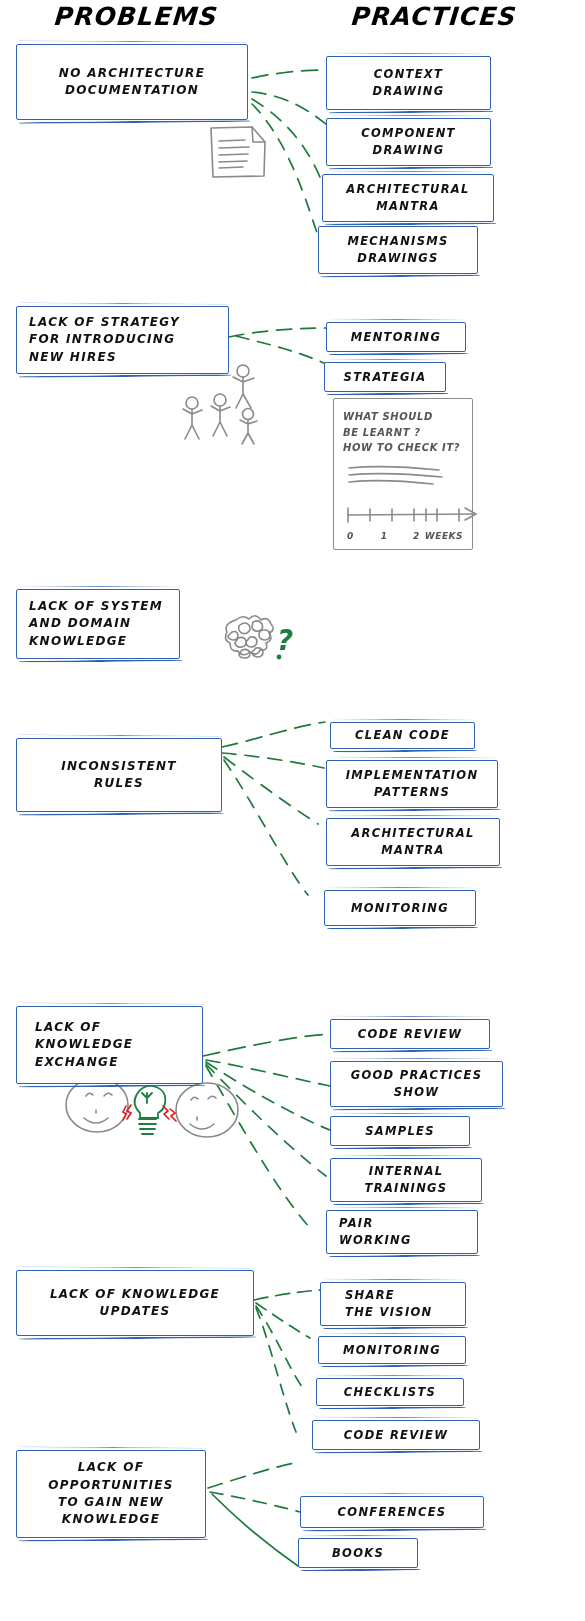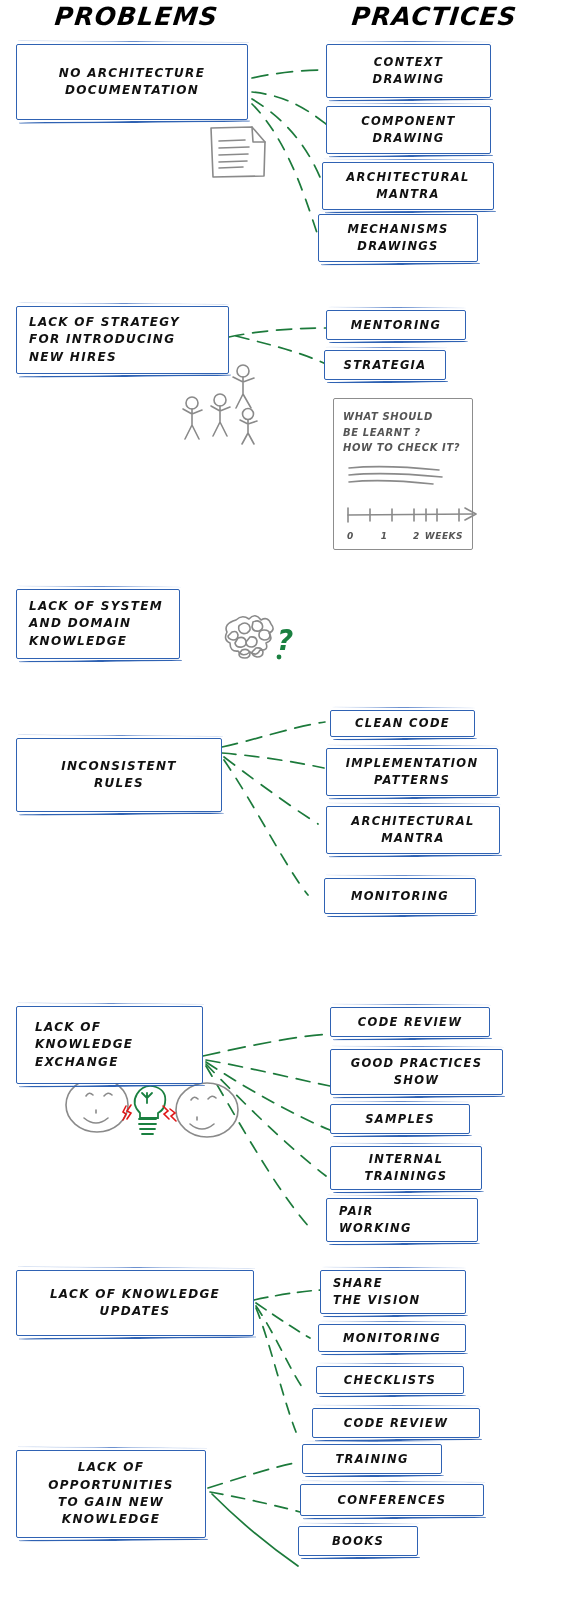--- a/index.html
+++ b/index.html
@@ -27,21 +27,21 @@
     color:#111;
     font-family:"DejaVu Sans", sans-serif;
     font-size:11.5px; font-weight:600; font-style:italic;
     letter-spacing:1.3px; line-height:1.45;
     text-align:center;
     text-transform:uppercase;
     padding:2px 5px;
   }
   .box .ln{display:block;white-space:nowrap;}
   .problem{font-size:12px;}
-  .practice{font-size:11.5px;}
+  .practice{font-size:11.5px;margin-top:12px;}
 
   
   .box::before{
     content:""; position:absolute; left:2px; right:-3px; bottom:-4px;
     height:0; border-bottom:2px solid #2f62b3; border-radius:40%;
     transform:rotate(-0.5deg);
   }
   .box::after{
     content:""; position:absolute; left:1px; right:-2px; top:-4px;
     height:0; border-top:1.6px solid #3b6cc0; border-radius:40%;
@@ -287,43 +287,40 @@
   </div>
   <div class="box practice" style="left:326px;top:1198px;width:152px;height:44px;align-items:flex-start;padding-left:12px;">
     <span class="ln">PAIR</span>
     <span class="ln">WORKING</span>
   </div>
 
   <div class="box problem" style="left:16px;top:1270px;width:238px;height:66px;">
     <span class="ln">LACK OF KNOWLEDGE</span>
     <span class="ln">UPDATES</span>
   </div>
-  <div class="box practice" style="left:320px;top:1270px;width:146px;height:44px;align-items:flex-start;padding-left:12px;">
+  <div class="box practice" style="left:320px;top:1270px;width:146px;height:44px;align-items:flex-start;padding-left:24px;">
     <span class="ln">SHARE</span>
     <span class="ln">THE VISION</span>
   </div>
   <div class="box practice" style="left:318px;top:1324px;width:148px;height:28px;">
     <span class="ln">MONITORING</span>
   </div>
   <div class="box practice" style="left:316px;top:1366px;width:148px;height:28px;">
     <span class="ln">CHECKLISTS</span>
   </div>
   <div class="box practice" style="left:312px;top:1408px;width:168px;height:30px;">
     <span class="ln">CODE REVIEW</span>
   </div>
 
   <div class="box problem" style="left:16px;top:1450px;width:190px;height:88px;">
     <span class="ln">LACK OF</span>
     <span class="ln">OPPORTUNITIES</span>
     <span class="ln">TO GAIN NEW</span>
     <span class="ln">KNOWLEDGE</span>
   </div>
-  <div class="box practice" style="left:302px;top:1444px;width:140px;height:30px;">
-    <span class="ln">TRAINING</span>
-  </div>
   <div class="box practice" style="left:300px;top:1484px;width:184px;height:32px;">
     <span class="ln">CONFERENCES</span>
   </div>
   <div class="box practice" style="left:298px;top:1526px;width:120px;height:30px;">
     <span class="ln">BOOKS</span>
   </div>
 
 </div>
 
 </body></html>

